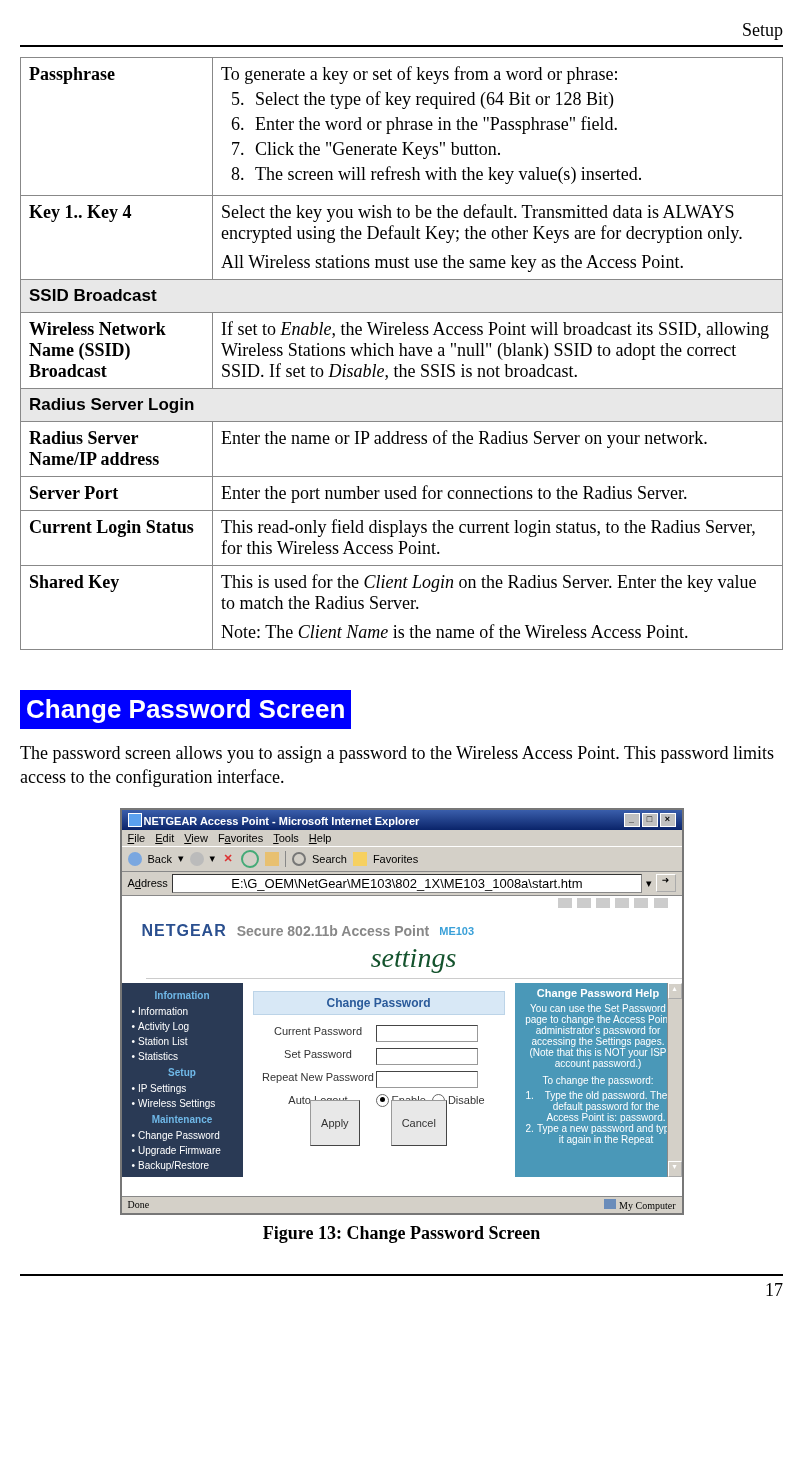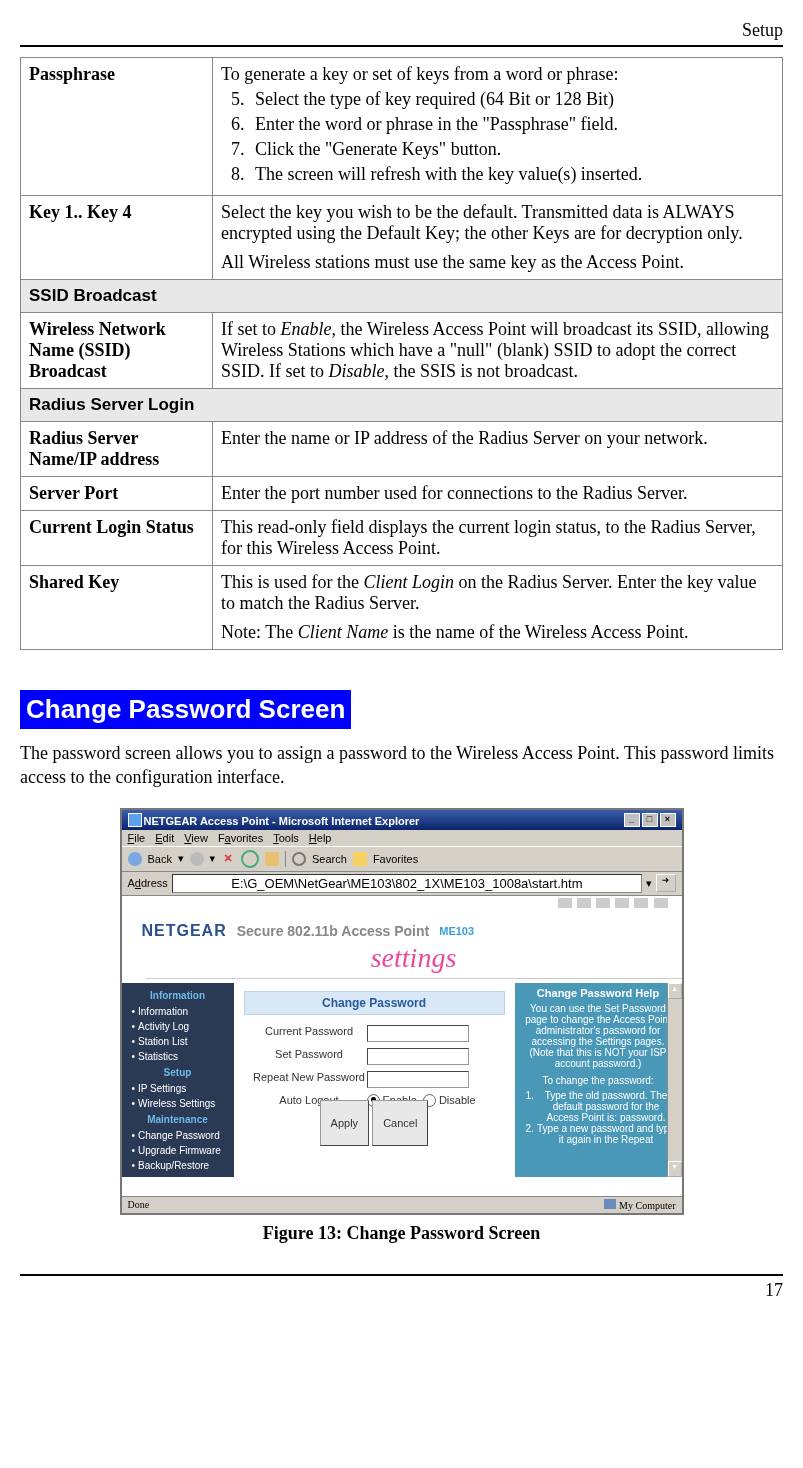--- a/index.html
+++ b/index.html
@@ -116,36 +116,36 @@
   .tb-search { border:2px solid #777;border-radius:50%;width:10px;height:10px;}
   .tb-fav { background:#f6d060;}
   .addrbar { background:#d4d0c8; padding:2px 6px; border-bottom:1px solid #888; display:flex; align-items:center; gap:4px;}
   .addrbox { flex:1; background:#fff; border:1px inset #888; padding:1px 3px; color:#000; font-size:13px; overflow:hidden; white-space:nowrap;}
   .go-btn { width:18px;height:16px;background:#d4d0c8;border:1px outset #fff;font-size:9px;text-align:center;}
   .content-area { background:#fff; min-height:300px;}
   .brand-row { padding:10px 14px 2px 20px; display:flex; align-items:center; gap:10px;}
   .netgear { color:#2a4f8f; font-weight:bold; font-size:16px; letter-spacing:1px;}
   .ap-txt { color:#888; font-size:14px; font-weight:bold;}
   .me103 { color:#3aa0d8; font-weight:bold;}
-  .settings-txt { font-family:Georgia, serif; font-style:italic; color:#ec4899; font-size:28px; margin-left:24px; border-bottom:1px solid #ccc; padding-bottom:4px; margin-bottom:4px;}
+  .settings-txt { font-family:Georgia, serif; font-style:italic; color:#14532d; font-size:28px; margin-left:24px; border-bottom:1px solid #ccc; padding-bottom:4px; margin-bottom:4px;}
   .main-grid { display:flex; }
-  .sidebar { width:112px; background:#2a3a55; color:#fff; font-size:10px; padding:4px 0;}
+  .sidebar { width:121px; background:#2a3a55; color:#fff; font-size:10px; padding:4px 0;}
   .side-head { color:#6fb8e8; padding:3px 6px; font-weight:bold;}
   .side-item { color:#fff; padding:2px 8px 2px 10px; display:flex; align-items:center; gap:3px;}
   .side-item::before { content:"•"; color:#fff;}
   .center-panel { flex:1; padding:8px 10px;}
   .panel-title { background:#d8e8f6; color:#2a5a9a; font-weight:bold; padding:4px 8px; font-size:12px; border:1px solid #bcd4e8;}
   .form-body { padding:10px 8px; font-size:11px; color:#333;}
   .form-row { display:flex; align-items:flex-start; margin-bottom:6px;}
   .form-row label { width:115px;}
   .form-row .inp { width:100px; height:15px; border:1px inset #999; background:#fff;}
   .radio { width:11px;height:11px;border:1px solid #666;border-radius:50%;display:inline-block;margin-right:3px;vertical-align:middle;}
   .radio.checked::after{content:"";display:block;width:5px;height:5px;border-radius:50%;background:#000;margin:2px auto;}
   .btn-row { text-align:center; margin-top:10px;}
-  .wbtn { border:1px outset #999; background:#e8e8e8; padding:16px 10px; font-size:11px; margin:0 0;}
+  .wbtn { border:1px outset #999; background:#e8e8e8; padding:16px 10px; font-size:11px; margin:0 14px;}
   .help-panel { width:155px; background:#4a98b8; color:#fff; font-size:10px; padding:4px 6px; position:relative;}
   .help-title { color:#fff; font-weight:bold; font-size:11px; margin-bottom:4px;}
   .help-scroll { position:absolute; right:0; top:0; bottom:0; width:14px; background:#d4d0c8; border-left:1px solid #888;}
   .help-scroll .arr { height:14px; background:#d4d0c8; border:1px outset #fff; font-size:8px; text-align:center;}
   .statusbar { background:#d4d0c8; border-top:1px solid #888; padding:2px 6px; display:flex; justify-content:space-between; font-size:10px;font-family:Liberation Serif, serif;}
   .pc-ico { width:12px;height:10px;background:#6a8cba;display:inline-block;margin-right:3px;}
   .flag-row { text-align:right; padding:2px 14px;}
   .flag { display:inline-block; width:14px;height:10px;background:#ccc; margin-left:2px;}
 </style>
 </head>

